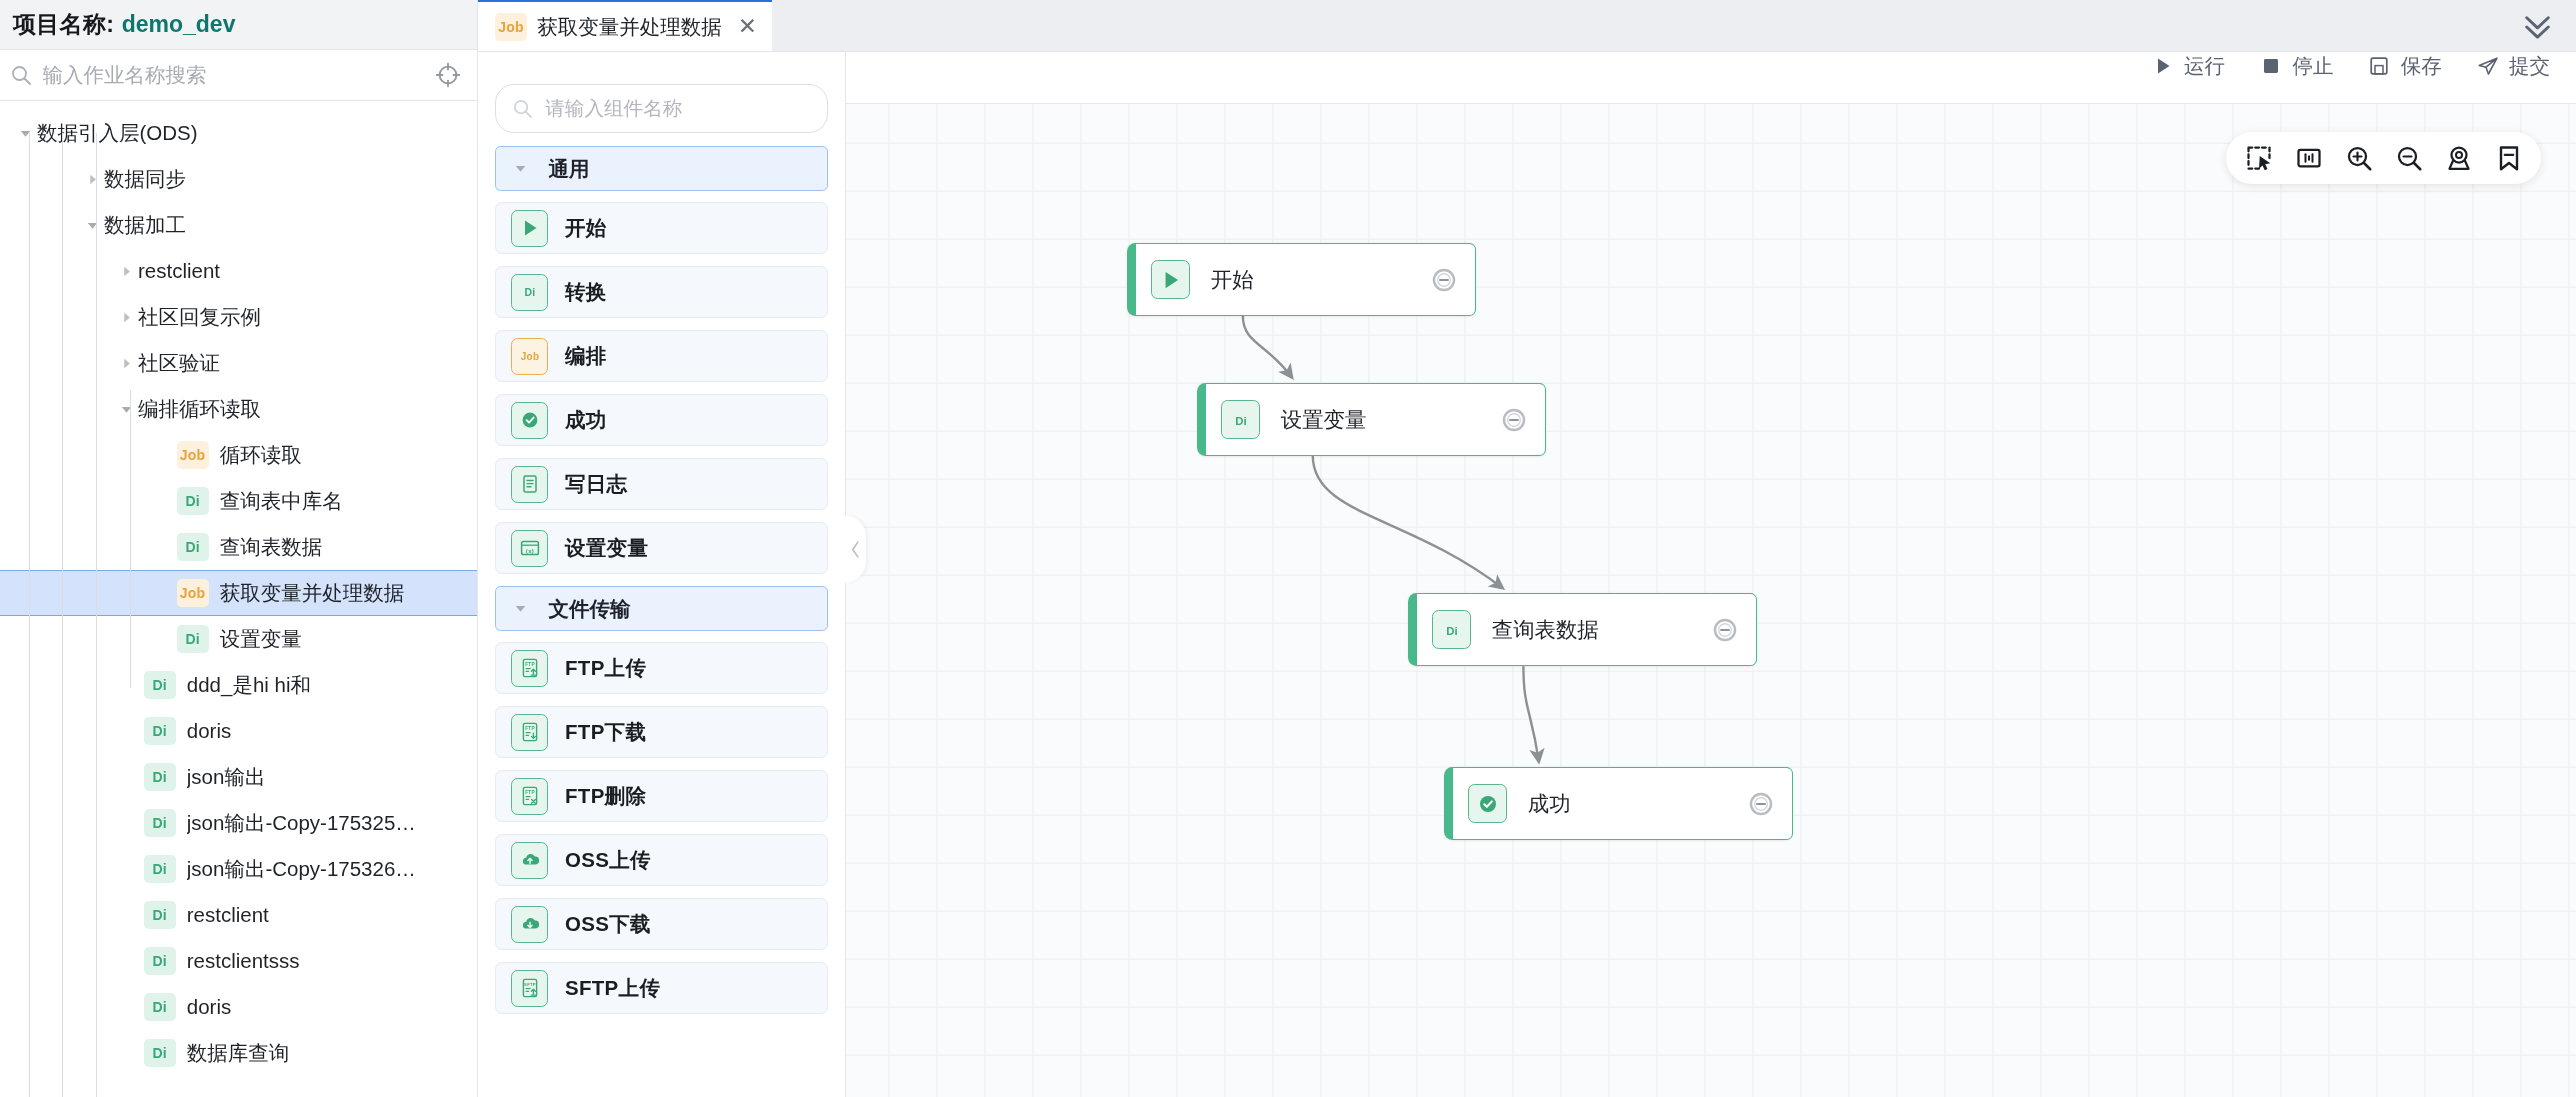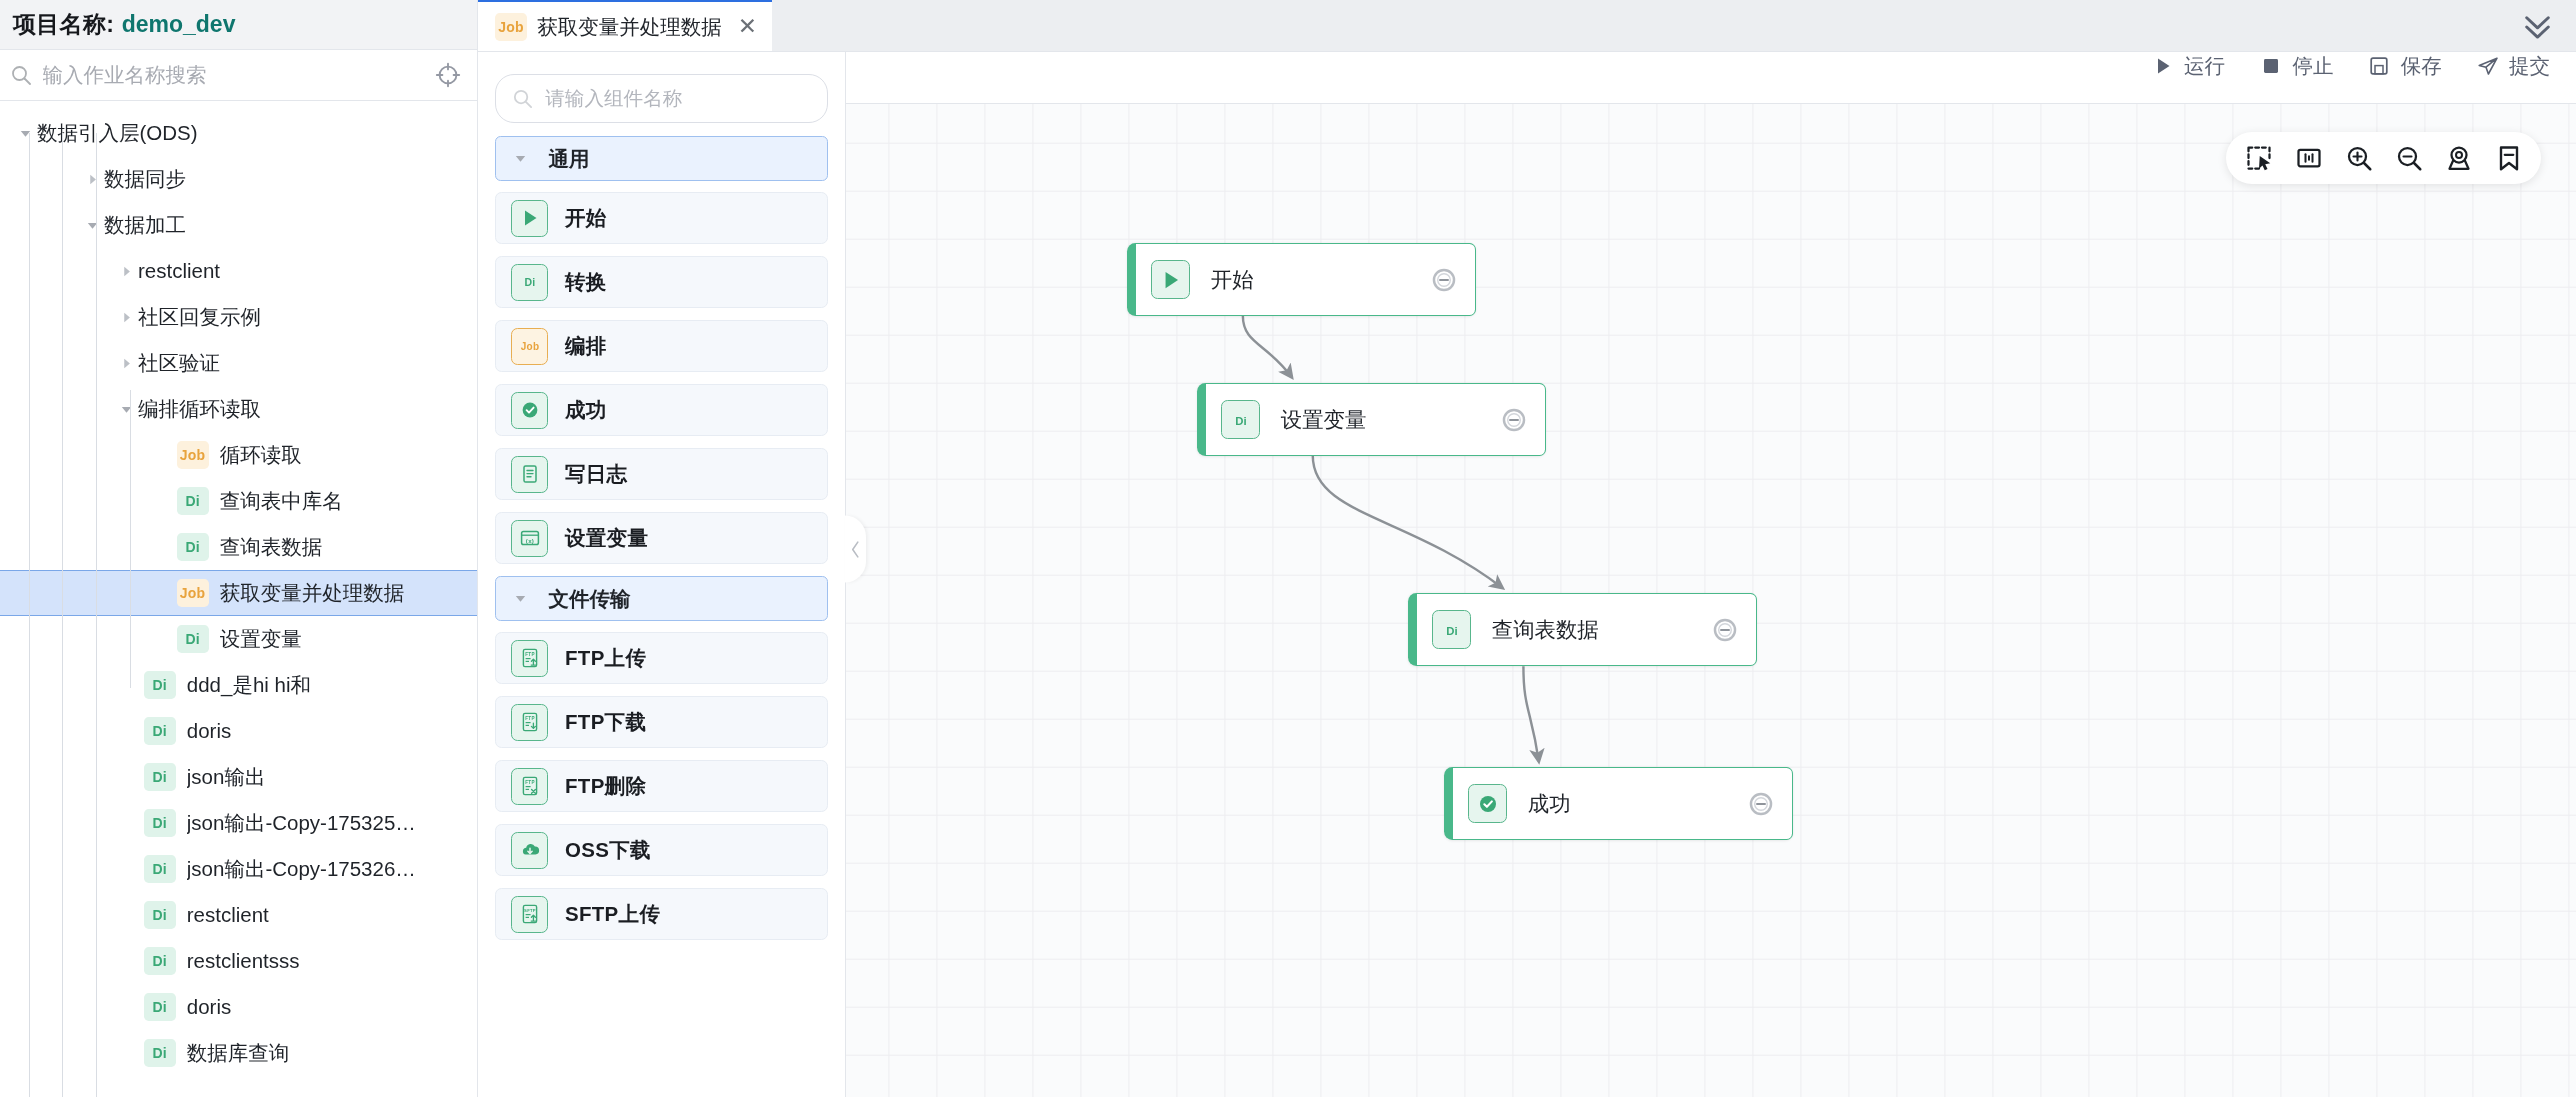--- a/index.html
+++ b/index.html
@@ -86,21 +86,21 @@
     height: 52px; background: #fff; display: flex; align-items: center;
     padding: 0 15px 0 17px; gap: 10.3px; border-top: 3.7px solid #2d6fe0;
     font-size: 20.5px; color: #1f2329; cursor: pointer; white-space: nowrap;
   }
   .tab .badge { margin-right: 0; }
   .tab .closex {
     font-size: 23px; color: #6b7076; margin-left: 5.6px; cursor: pointer;
     line-height: 1; font-family: "Liberation Sans", sans-serif;
   }
   .comp-search {
-    margin: 22px 17px 0 17px; height: 49px;
+    margin: 32px 17px 0 17px; height: 49px;
     border: 0.9px solid #dcdfe6; border-radius: 19px; display: flex;
     align-items: center; gap: 11.2px; padding: 0 15px; background: #fff;
   }
   .comp-search .sicon { width: 23px; height: 23px; flex: 0 0 23px; opacity: .45; }
   .comp-search input {
     flex: 1; border: none; outline: none; font-size: 19.6px; color: #2b2f36;
     font-family: "Liberation Sans", sans-serif; background: transparent;
   }
   .comp-search input::placeholder { color: #b3b6bd; }
   .comp-list { flex: 1; overflow: hidden; padding: 13px 17px 0 17px; }
@@ -479,20 +479,29 @@
               <line x1="7.6" y1="15.4" x2="11" y2="15.4" stroke="#3aa876" stroke-width="1.2"></line>
               <path d="M13.6 15.6 L17.4 19.2 M17.4 15.6 L13.6 19.2" stroke="#3aa876" stroke-width="1.4" stroke-linecap="round"></path>
             </svg>
           </span>
           <span>FTP删除</span>
         </div>
         <div class="comp-item">
           <span class="ibox">
             <svg viewBox="0 0 24 24" width="24" height="24">
               <path d="M7.6 16.6 a3.5 3.5 0 0 1 .6 -6.9 a4.6 4.6 0 0 1 8.7 -1.1 a3.9 3.9 0 0 1 .5 7.9 Z" fill="#3aa876"></path>
+              <path d="M12 15.6 L12 10.4 M9.9 12.4 L12 10.2 L14.1 12.4" fill="none" stroke="#e6f5ee" stroke-width="1.5" stroke-linecap="round" stroke-linejoin="round"></path>
+            </svg>
+          </span>
+          <span>OSS上传</span>
+        </div>
+        <div class="comp-item">
+          <span class="ibox">
+            <svg viewBox="0 0 24 24" width="24" height="24">
+              <path d="M7.6 16.6 a3.5 3.5 0 0 1 .6 -6.9 a4.6 4.6 0 0 1 8.7 -1.1 a3.9 3.9 0 0 1 .5 7.9 Z" fill="#3aa876"></path>
               <path d="M12 10.2 L12 15.4 M9.9 13.2 L12 15.6 L14.1 13.2" fill="none" stroke="#e6f5ee" stroke-width="1.5" stroke-linecap="round" stroke-linejoin="round"></path>
             </svg>
           </span>
           <span>OSS下载</span>
         </div>
         <div class="comp-item">
           <span class="ibox">
             <svg viewBox="0 0 24 24" width="24" height="24" style="font-size:22px">
               <rect x="5.4" y="3.4" width="13.2" height="17.2" rx="1.6" fill="none" stroke="#3aa876" stroke-width="1.4"></rect>
               <text x="12" y="9.6" text-anchor="middle" font-size="4.2" fill="#3aa876" font-family="Liberation Sans">SFTP</text>

